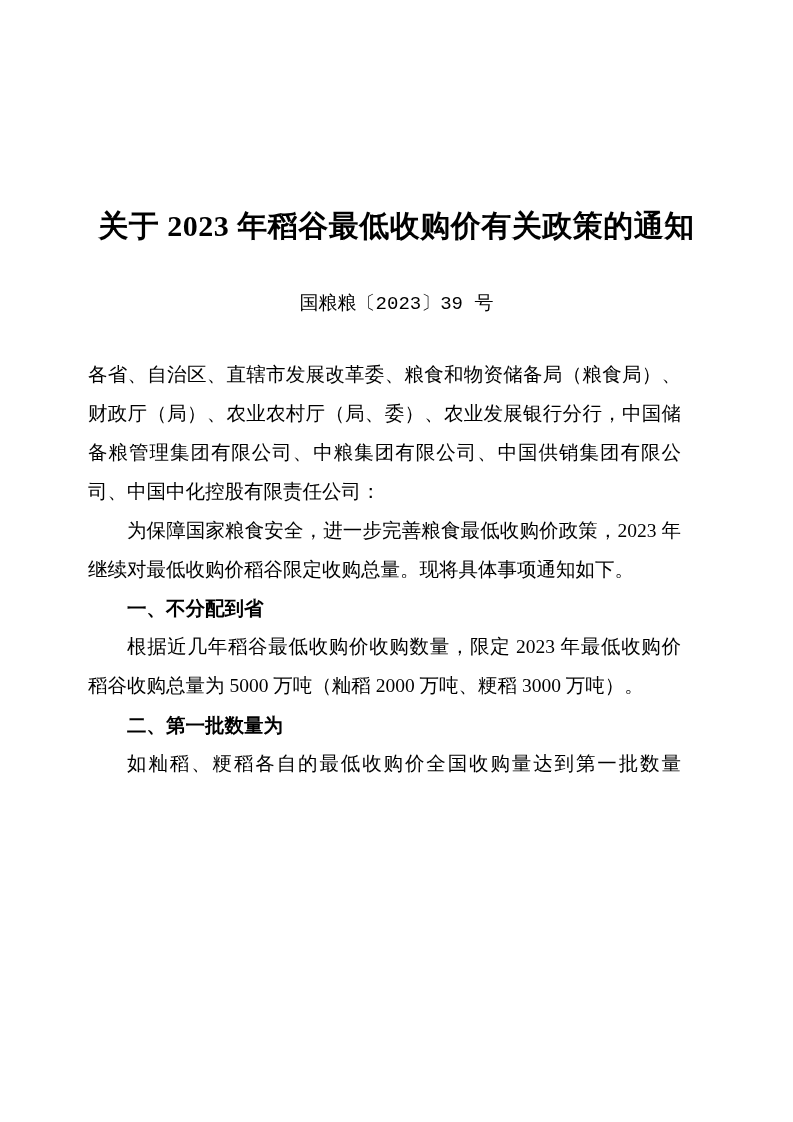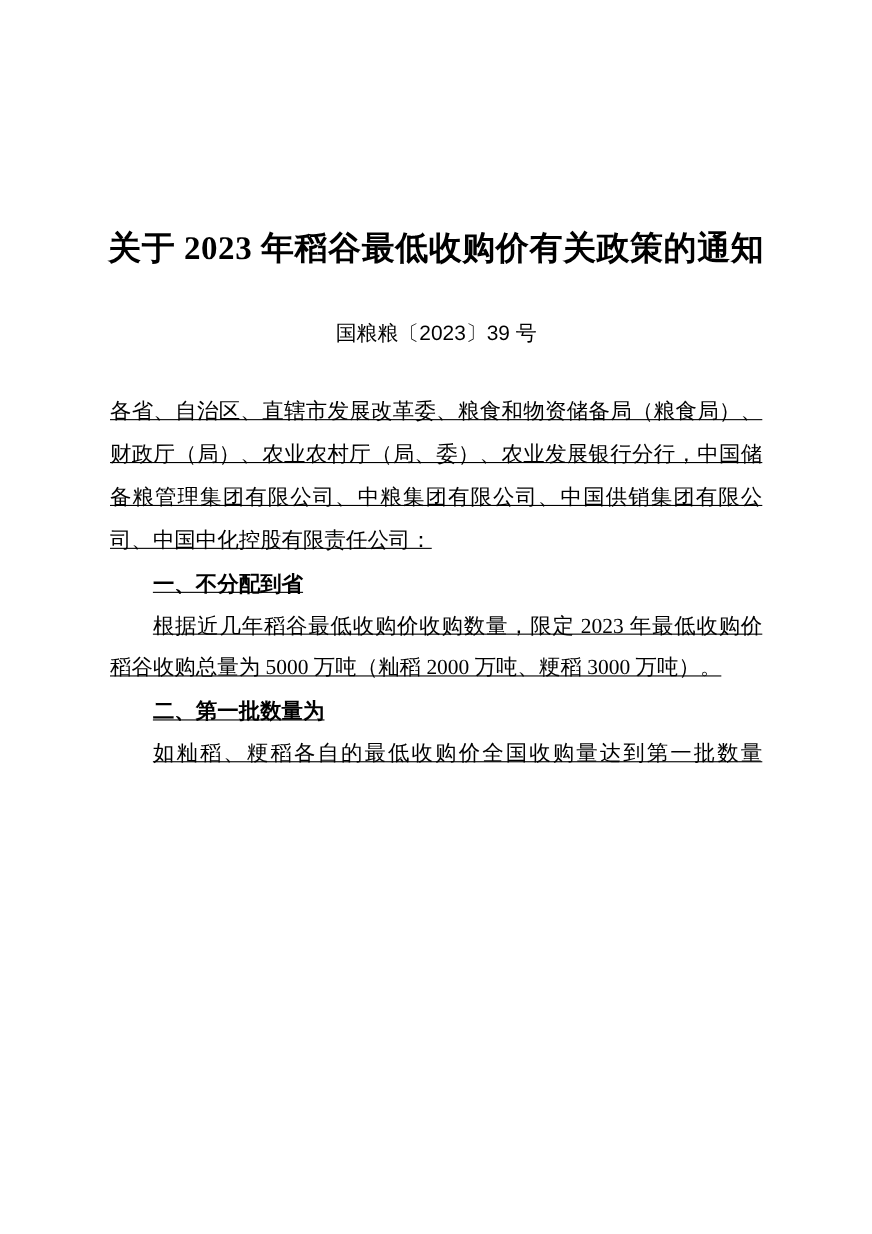--- a/index.html
+++ b/index.html
@@ -26,50 +26,50 @@
     letter-spacing: 0.5px;
   }
   .doc-number {
     position: absolute;
     top: 292px;
     left: 0;
     width: 793px;
     text-align: center;
     font-size: 19px;
     line-height: 24px;
-    font-family: Liberation Sans, sans-serif;
+    font-family: Liberation Mono, monospace;
   }
   .doc-body {
     position: absolute;
     top: 356px;
-    left: 100px;
+    left: 88px;
     width: 593px;
     font-size: 19.5px;
     line-height: 38.9px;
     text-align: justify;
     text-justify: inter-ideograph;
-    text-decoration: underline;
   }
   .doc-body p { margin: 0; padding: 0; }
   .para { font-family: "Liberation Serif", serif; }
   .indent { text-indent: 2em; }
   .justify-last { text-align-last: justify; }
   .heading {
     font-family: "Liberation Sans", sans-serif;
     font-weight: 700;
   }
   .run { white-space: pre-wrap; }
   .run.bold { font-weight: 700; }
 </style>
 </head>
 <body>
 
 <div class="page">
   <div class="doc-title">关于 2023 年稻谷最低收购价有关政策的通知</div>
   <div class="doc-number">国粮粮〔2023〕39 号</div>
   <div class="doc-body">
       <p class="para"><span class="run">各省、自治区、直辖市发展改革委、粮食和物资储备局（粮食局）、财政厅（局）、农业农村厅（局、委）、农业发展银行分行，中国储备粮管理集团有限公司、中粮集团有限公司、中国供销集团有限公司、中国中化控股有限责任公司：</span></p>
+      <p class="para indent"><span class="run">为保障国家粮食安全，进一步完善粮食最低收购价政策，2023 年继续对最低收购价稻谷限定收购总量。现将具体事项通知如下。</span></p>
       <p class="heading indent"><span class="run bold">一、不分配到省</span></p>
       <p class="para indent"><span class="run">根据近几年稻谷最低收购价收购数量，限定 2023 年最低收购价稻谷收购总量为 5000 万吨（籼稻 2000 万吨、粳稻 3000 万吨）。</span></p>
       <p class="heading indent"><span class="run bold">二、第一批数量为</span></p>
       <p class="para indent justify-last"><span class="run">如籼稻、粳稻各自的最低收购价全国收购量达到第一批数量</span></p>
     </div>
 </div>
 
 </body></html>

